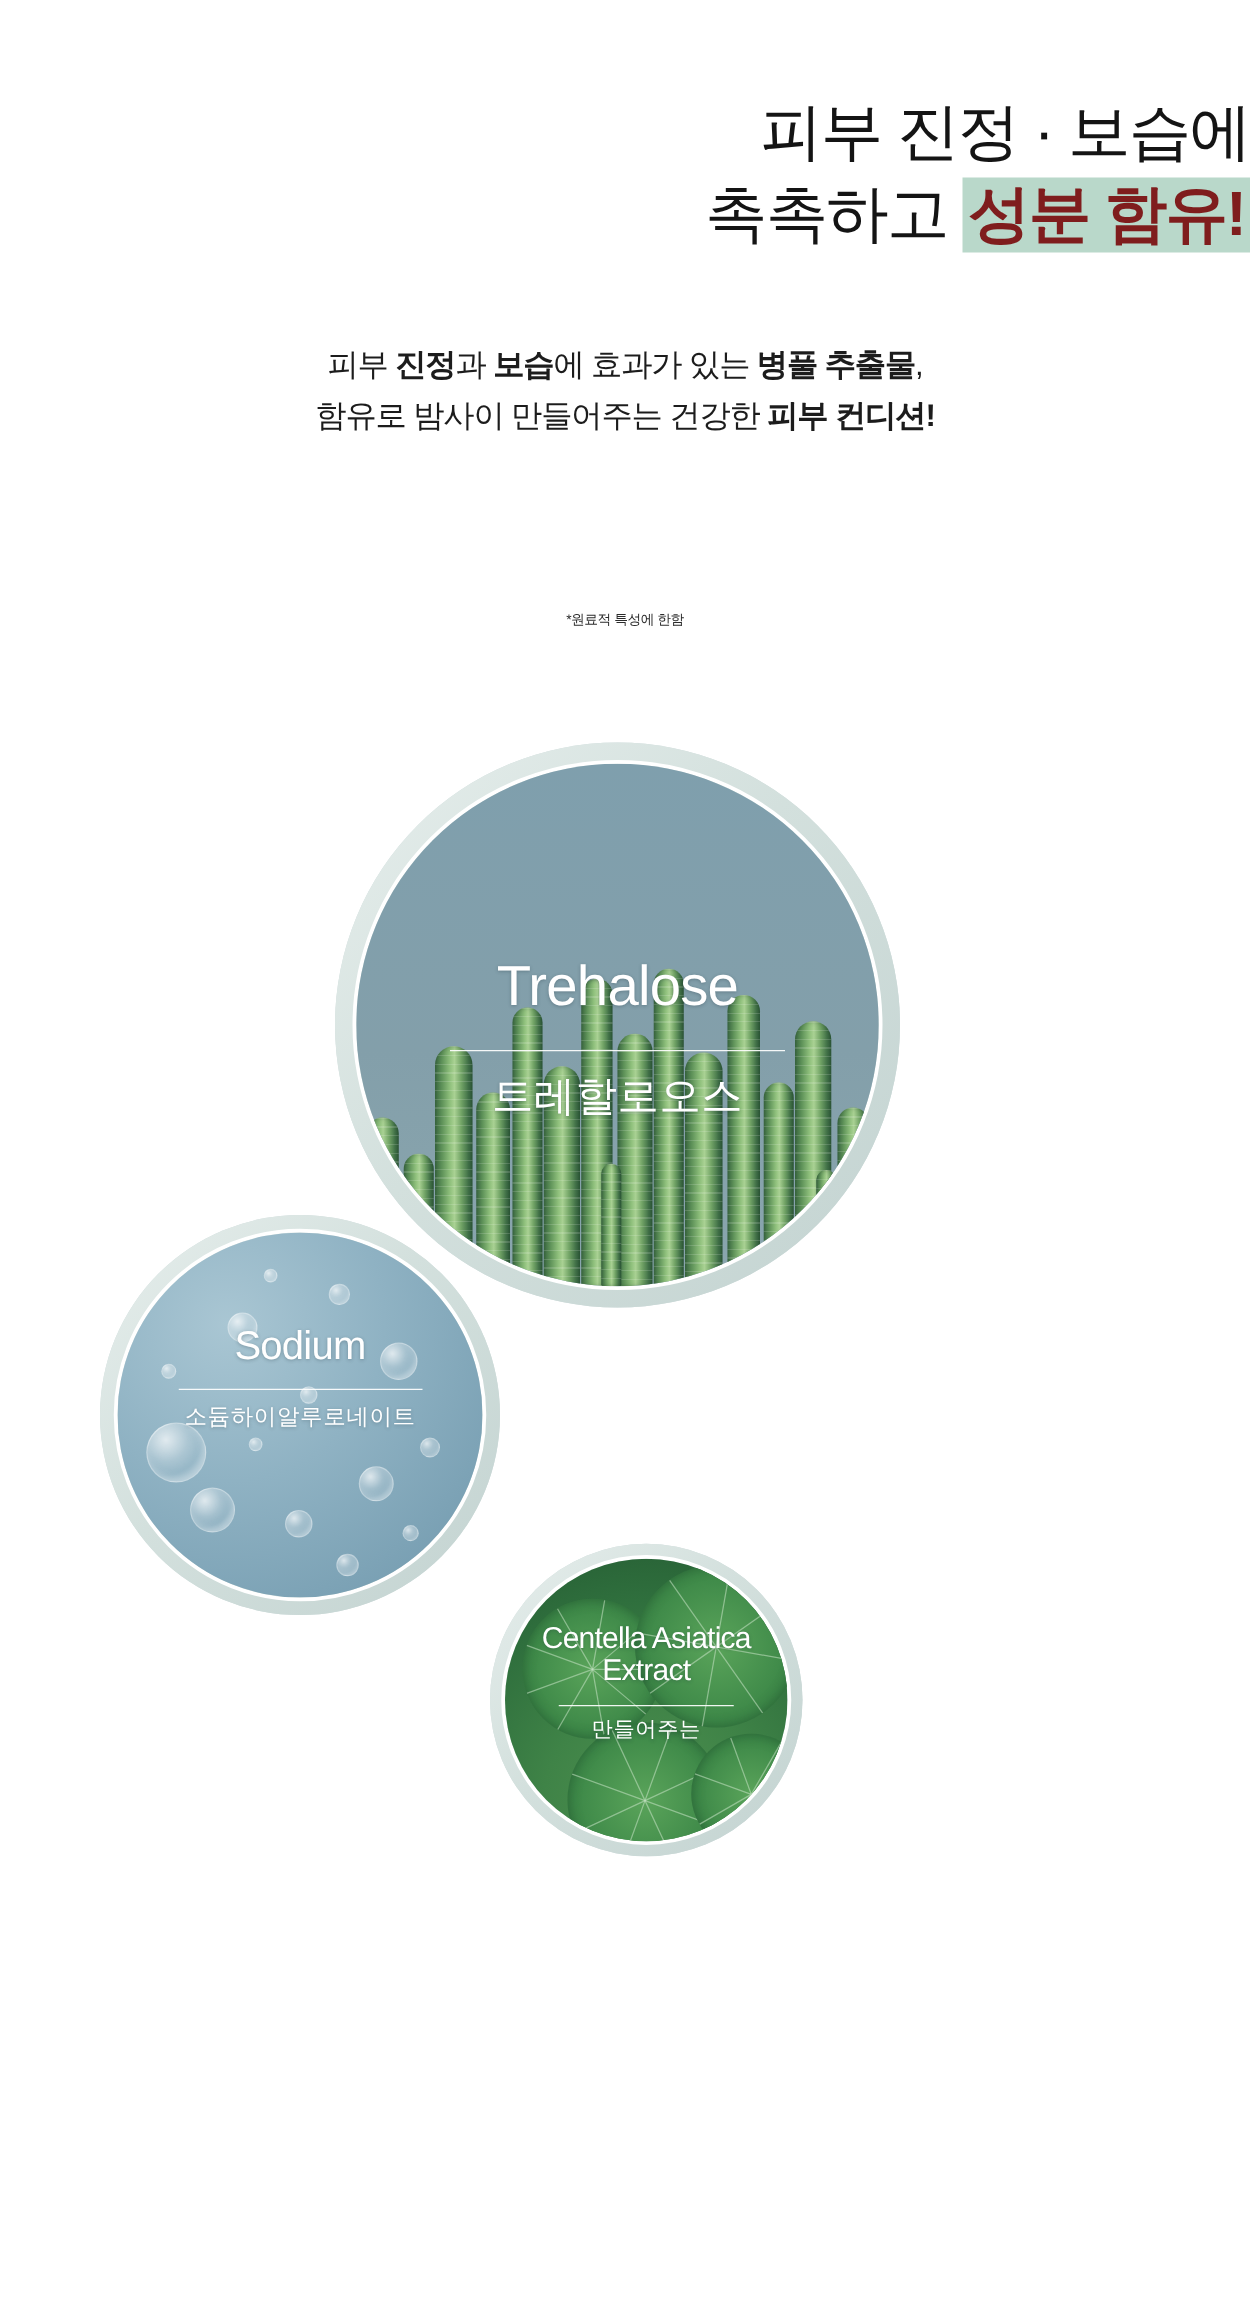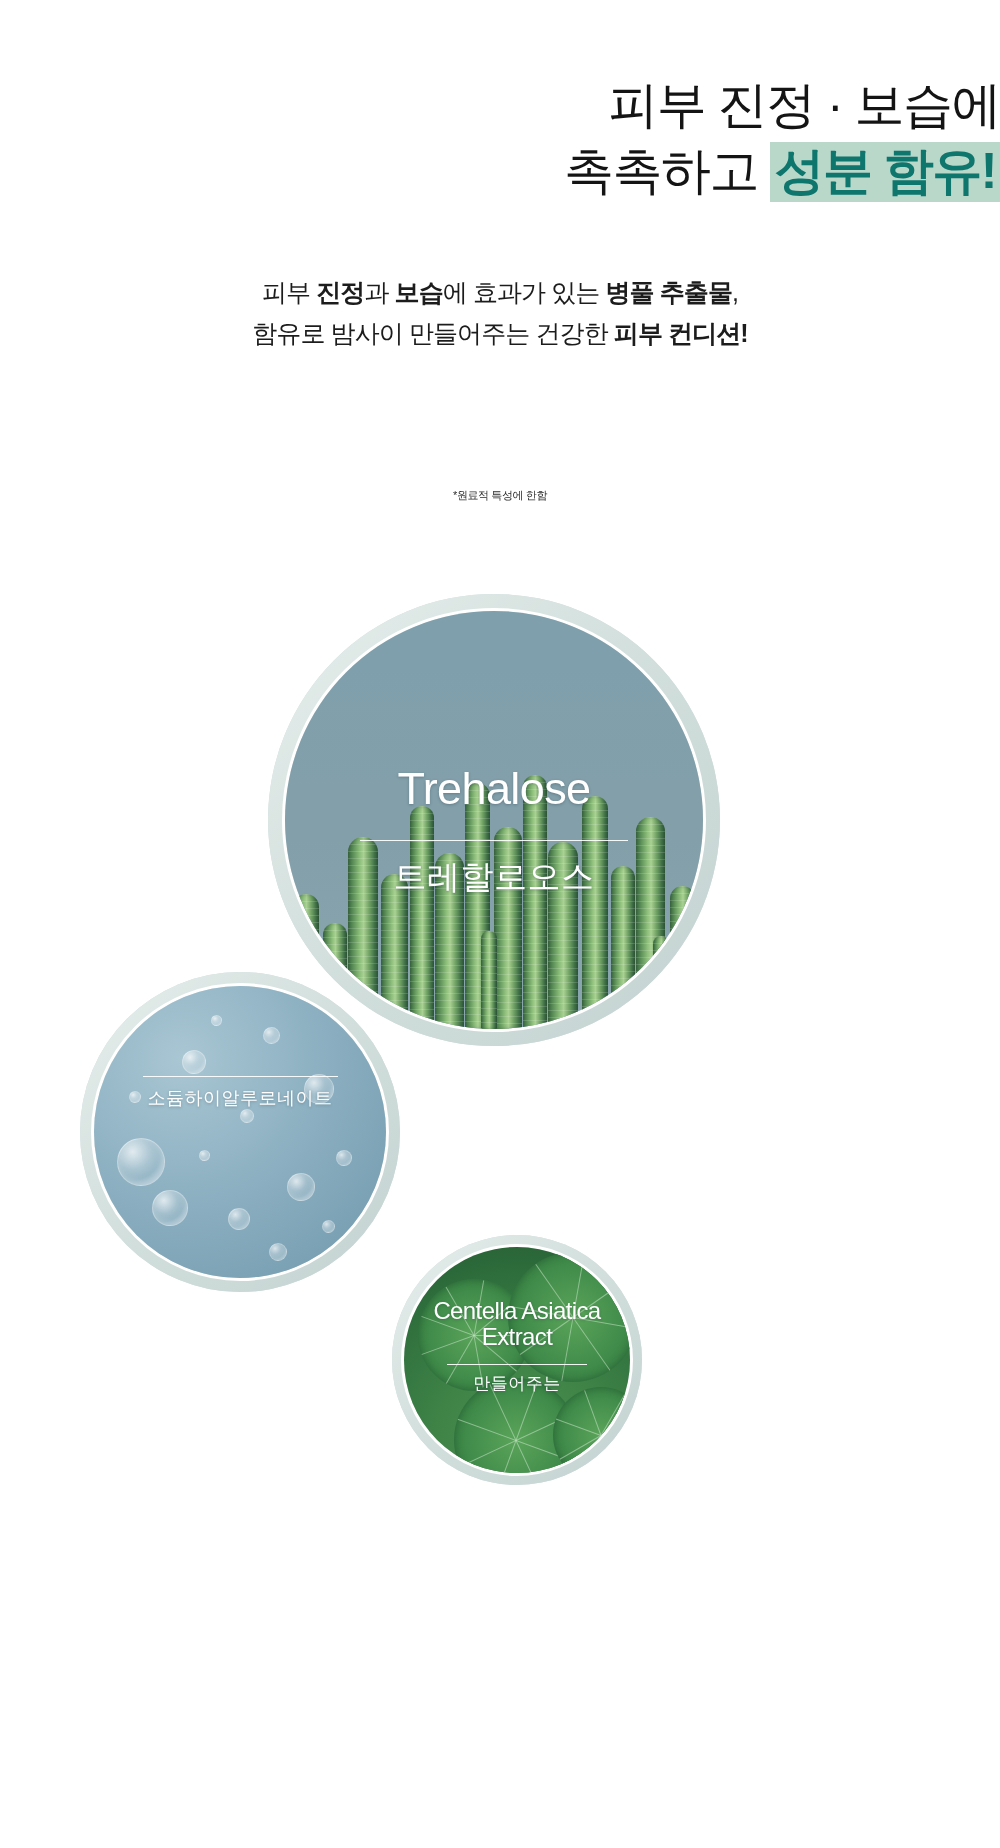--- a/index.html
+++ b/index.html
@@ -27,21 +27,21 @@
     line-height: 1.32;
   }
   .headline-line {
     font-size: 50px;
     letter-spacing: -1.5px;
     white-space: nowrap;
   }
   .hl-light { font-weight: 300; color: #141414; }
   .hl-mark {
     font-weight: 700;
-    color: #0f766e;
+    color: #7f1d1d;
     background: #b9d8ca;
     padding: 1px 4px 3px 4px;
     box-decoration-break: clone;
   }
 
   
   .bodycopy {
     position: absolute;
     top: 272px;
     left: 0;
@@ -267,20 +267,21 @@
         <div class="bubble" style="left:66%;top:64%;width:26px;height:26px;"></div>
         <div class="bubble" style="left:83%;top:56%;width:14px;height:14px;"></div>
         <div class="bubble" style="left:36%;top:56%;width:9px;height:9px;"></div>
         <div class="bubble" style="left:60%;top:88%;width:16px;height:16px;"></div>
         <div class="bubble" style="left:12%;top:36%;width:10px;height:10px;"></div>
         <div class="bubble" style="left:78%;top:80%;width:11px;height:11px;"></div>
         <div class="bubble" style="left:40%;top:10%;width:9px;height:9px;"></div>
       </div>
     </div>
     <div class="circle-text">
+      <div class="circle-en">Sodium</div>
       <div class="circle-divider"></div>
       <div class="circle-ko">소듐하이알루로네이트</div>
     </div>
   </div>
 
   <div class="circle" id="circle-centella">
     <div class="circle-ring"></div>
     <div class="circle-inner">
       <div class="art-leaf">
         <div class="leaf" style="left:6%;top:14%;width:112px;height:112px;">

